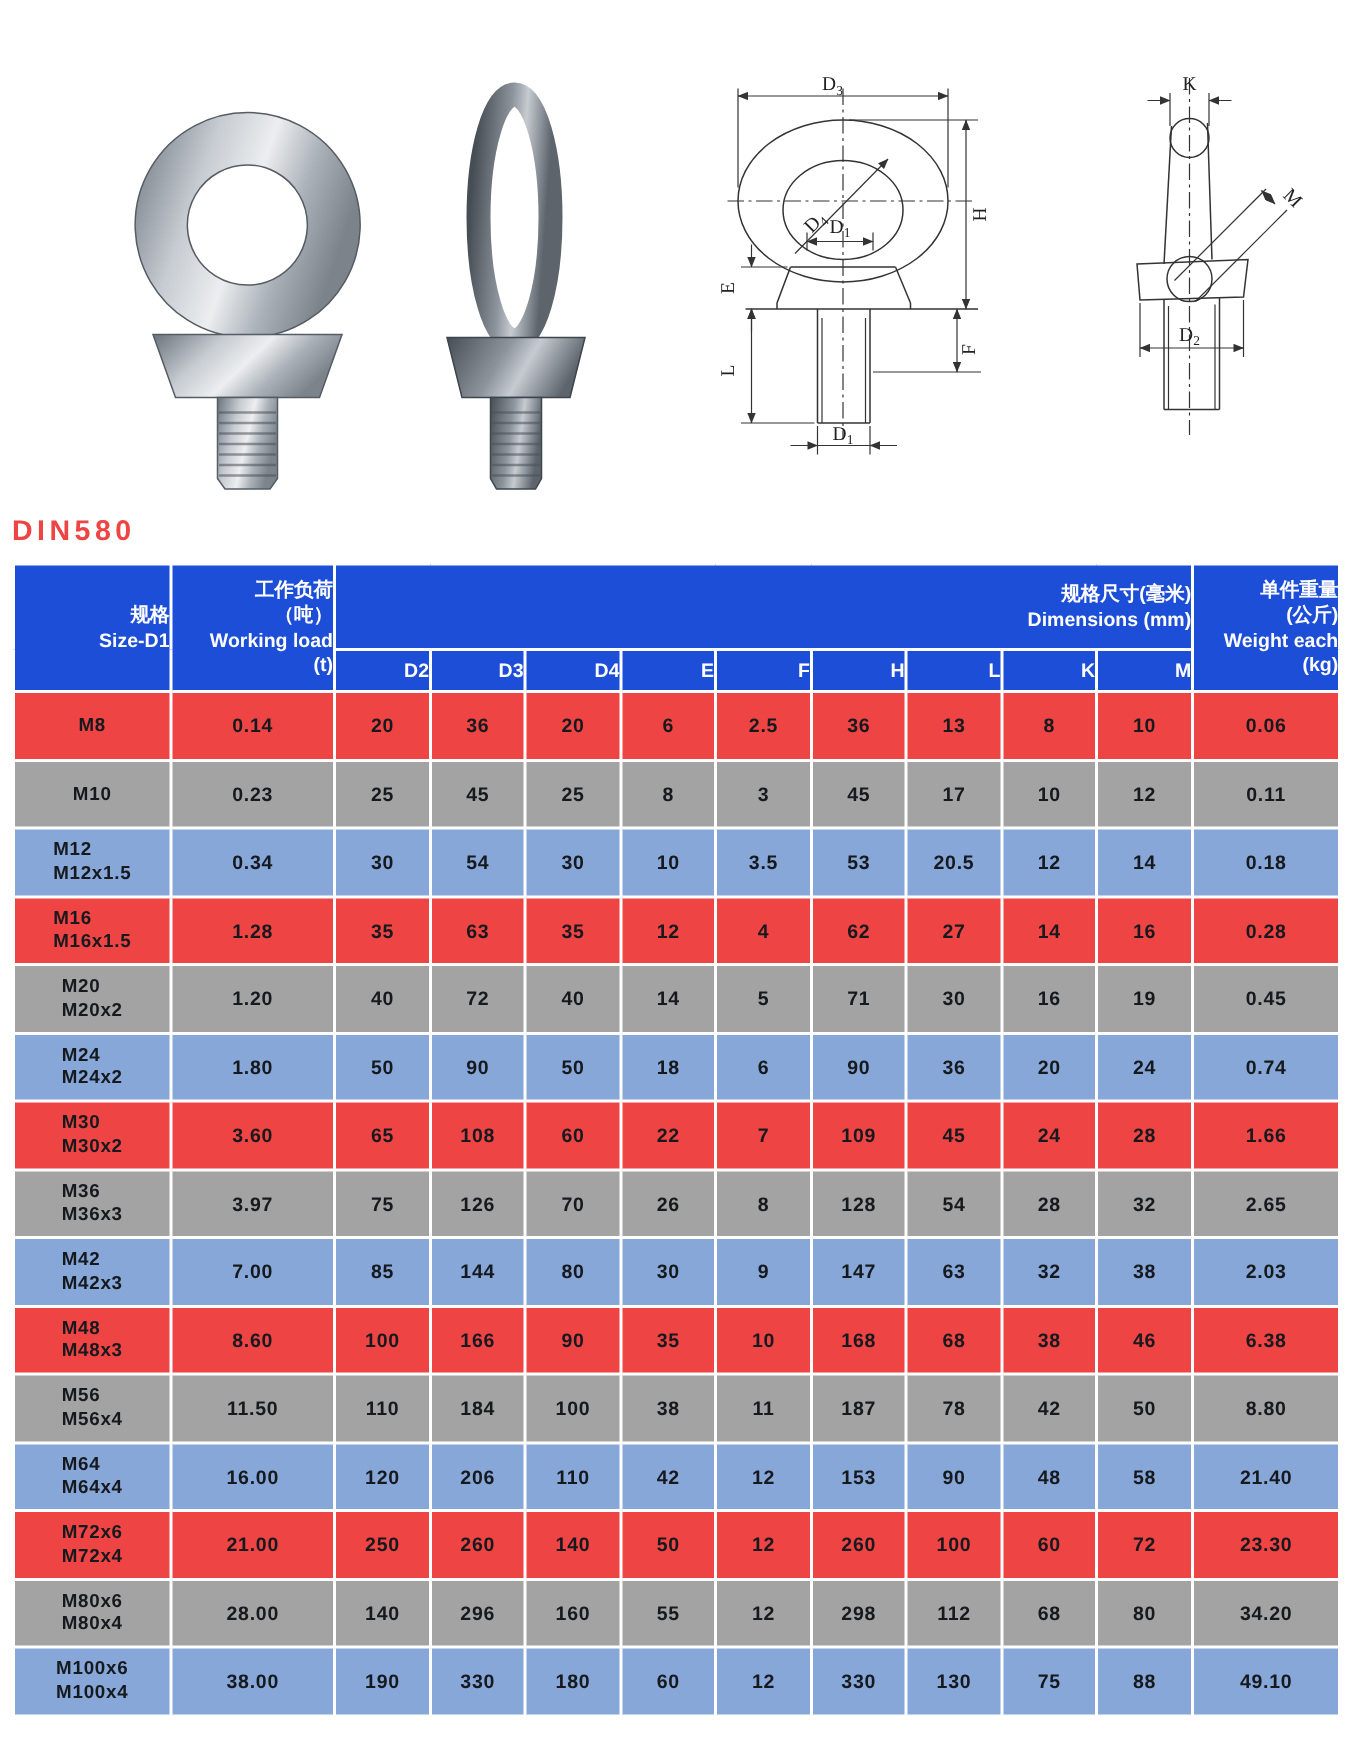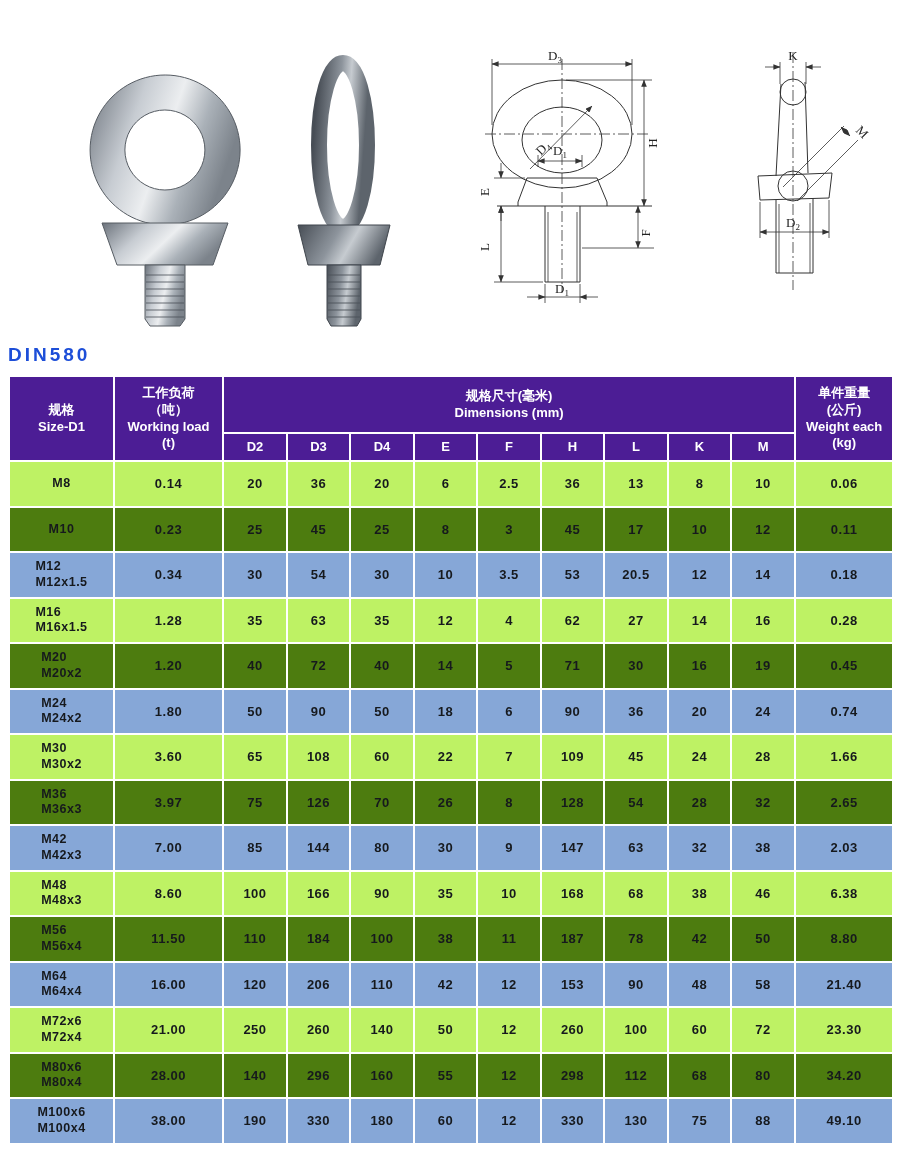--- a/index.html
+++ b/index.html
@@ -15,49 +15,49 @@
   .draw-line   { stroke:#333; stroke-width:1; fill:none; }
   .draw-thin   { stroke:#333; stroke-width:0.8; fill:none; }
   .cl          { stroke:#333; stroke-width:0.8; fill:none; stroke-dasharray:11 3 2 3; }
   .dim-label   { font-family:"Liberation Serif", serif; font-size:13px; fill:#222; }
   .dim-sub     { font-size:9px; }
   .thread      { stroke:#4b5158; stroke-width:1.6; opacity:.55; }
 
   
   .page-title {
     position:absolute; left:8px; top:344px;
-    font-size:19px; font-weight:bold; letter-spacing:3px; color:#1d4ed8;
+    font-size:19px; font-weight:bold; letter-spacing:3px; color:#ef4444;
   }
 
   
   .spec-table {
     position:absolute; left:8px; top:375px; width:884px;
     border-collapse:collapse; table-layout:fixed;
   }
   .spec-table th, .spec-table td {
     border:2px solid #ffffff; text-align:center; vertical-align:middle;
     padding:0;
   }
   .spec-table th {
-    background:#4c1d95; color:#ffffff; font-weight:bold;
-    font-size:13px; line-height:1.3; white-space:pre-line;
+    background:#1d4ed8; color:#ffffff; font-weight:bold;
+    font-size:13px; line-height:1.3; white-space:pre-line;text-align:right;
   }
   .hrow1 th { height:57px; }
   .hrow2 th { height:28px; font-size:13px; }
   .spec-table td {
     font-size:13px; font-weight:bold; color:#16191d;
     letter-spacing:0.5px; height:45.5px; white-space:pre-line;
   }
   .size-cell { text-align:center; }
   .size-block {
     display:inline-block; text-align:left; white-space:pre-line;
     font-size:12.5px; line-height:1.25;
   }
-  .tone-a td { background:#bef264; }
-  .tone-b td { background:#4d7c0f; }
+  .tone-a td { background:#ef4444; }
+  .tone-b td { background:#a3a3a3; }
   .tone-c td { background:#86a7d7; }
 </style>
 </head>
 <body>
 
 <svg class="photo-svg" width="370" height="305" viewBox="0 0 370 305">
   <defs>
     <linearGradient id="steelA" x1="0" y1="0" x2="1" y2="0.35">
       <stop offset="0" stop-color="#6b727b"></stop>
       <stop offset="0.35" stop-color="#c7ccd2"></stop>

